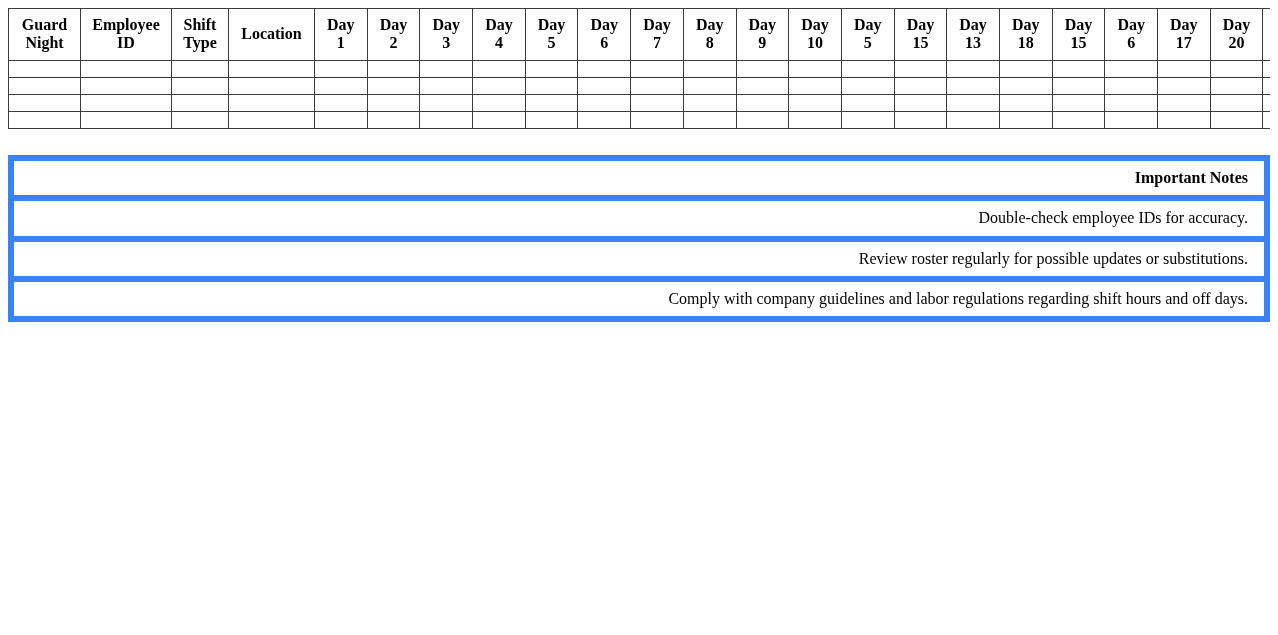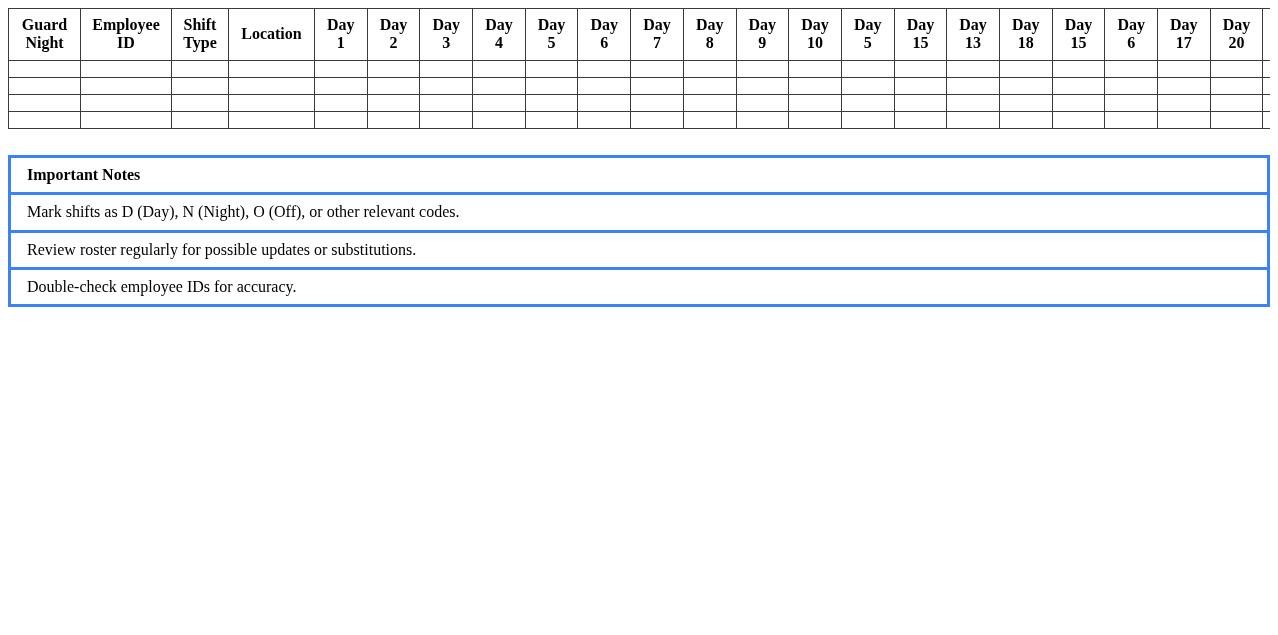--- a/index.html
+++ b/index.html
@@ -42,22 +42,22 @@
   col.c-day      { width: 52.7px; }
 
   
   table.notes {
     border-collapse: collapse;
     width: 100%;
     margin-top: 26px;
   }
   table.notes th,
   table.notes td {
-    border: 3px solid #3b82f6;
-    text-align: left;
+    border: 6px solid #3b82f6;
+    text-align: right;
     vertical-align: middle;
     padding: 8px 16px;
     line-height: 1.15;
   }
   table.notes th { font-weight: bold; }
 </style>
 </head>
 <body>
 
 <div>
@@ -275,24 +275,24 @@
         </tr>
       </tbody>
   </table>
 
   <table class="notes">
     <tbody>
         <tr>
           <th>Important Notes</th>
         </tr>
         <tr>
-          <td>Mark shifts as D (Day), N (Night), O (Off), or other relevant codes.</td>
+          <td>Double-check employee IDs for accuracy.</td>
         </tr>
         <tr>
           <td>Review roster regularly for possible updates or substitutions.</td>
         </tr>
         <tr>
-          <td>Double-check employee IDs for accuracy.</td>
+          <td>Comply with company guidelines and labor regulations regarding shift hours and off days.</td>
         </tr>
       </tbody>
   </table>
 
 </div>
 
 </body></html>

